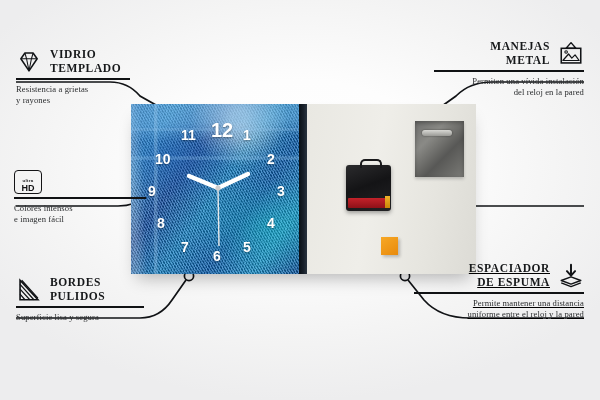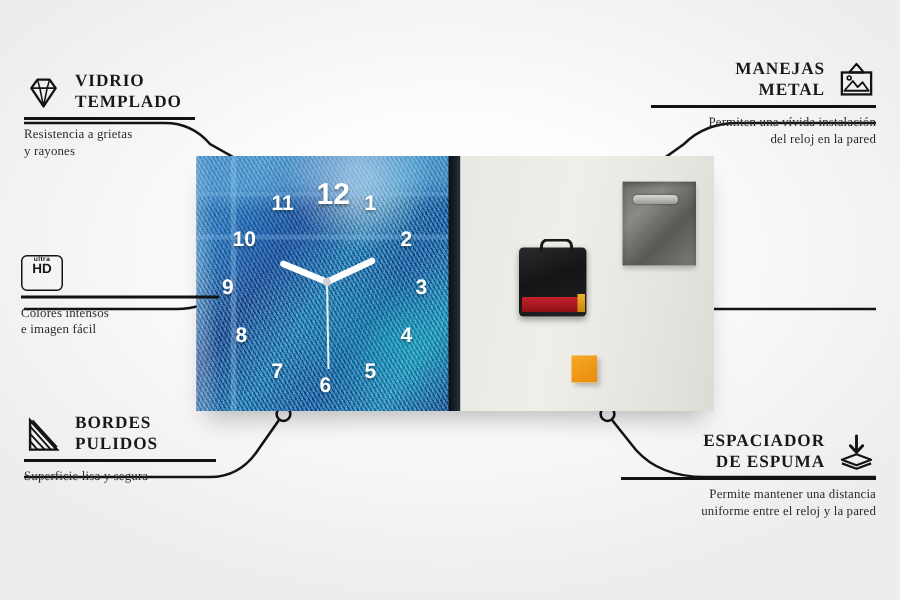--- a/index.html
+++ b/index.html
@@ -112,21 +112,21 @@
   .left .co-sub{text-align:left;}
   .right .co-head{justify-content:flex-end;}
   .right .co-title{text-align:right;}
   .right .co-sub{text-align:right;}
   .ico{width:26px;height:26px;flex:0 0 26px;display:block;}
   svg.conn{position:absolute;overflow:visible;pointer-events:none;}
   .conn path{fill:none;stroke:#111316;stroke-width:1.7;}
   .conn circle{fill:none;stroke:#111316;stroke-width:1.7;}
   .hd-box{
     width:26px;height:22px;border:1.8px solid #141416;border-radius:4px;
-    display:flex;flex-direction:column;align-items:center;justify-content:flex-start;
+    display:flex;flex-direction:column;align-items:center;justify-content:flex-end;
     font-family:"Liberation Sans",sans-serif;color:#141416;
   }
   .hd-box .u{font-size:4.4px;line-height:1;letter-spacing:.3px;font-weight:700;}
   .hd-box .h{font-size:9px;line-height:1.05;font-weight:700;}
 </style>
 </head>
 <body>
 
 <div id="stage">
 
@@ -248,21 +248,21 @@
         <path d="M6 24 L13 16 L17 21 L21 17 L26 24 Z" fill="none" stroke="#111316" stroke-width="1.5" stroke-linejoin="round"></path>
         <circle cx="10" cy="13.5" r="1.6" fill="none" stroke="#111316" stroke-width="1.3"></circle>
       </svg>
     </div>
     <div class="co-rule" style="width:150px;margin-left:auto;"></div>
     <div class="co-sub">Permiten una vívida instalación</div>
     <div class="co-sub" style="margin-top:0;">del reloj en la pared</div>
   </div>
 
 
-  <div class="callout right" style="left:414px;top:288px;width:170px;">
+  <div class="callout right" style="left:414px;top:262px;width:170px;text-decoration:underline;">
     <div class="co-head">
       <div>
         <div class="co-title">ESPACIADOR</div>
         <div class="co-title">DE ESPUMA</div>
       </div>
       <svg class="ico" viewBox="0 0 32 32">
         <path d="M16 2 V14 M11 10 L16 15.5 L21 10" fill="none" stroke="#111316" stroke-width="2.4" stroke-linecap="round" stroke-linejoin="round"></path>
         <path d="M16 17 L28 21.5 L16 26 L4 21.5 Z" fill="none" stroke="#111316" stroke-width="1.8" stroke-linejoin="round"></path>
         <path d="M4 24.5 L16 29 L28 24.5" fill="none" stroke="#111316" stroke-width="1.8" stroke-linejoin="round"></path>
       </svg>

